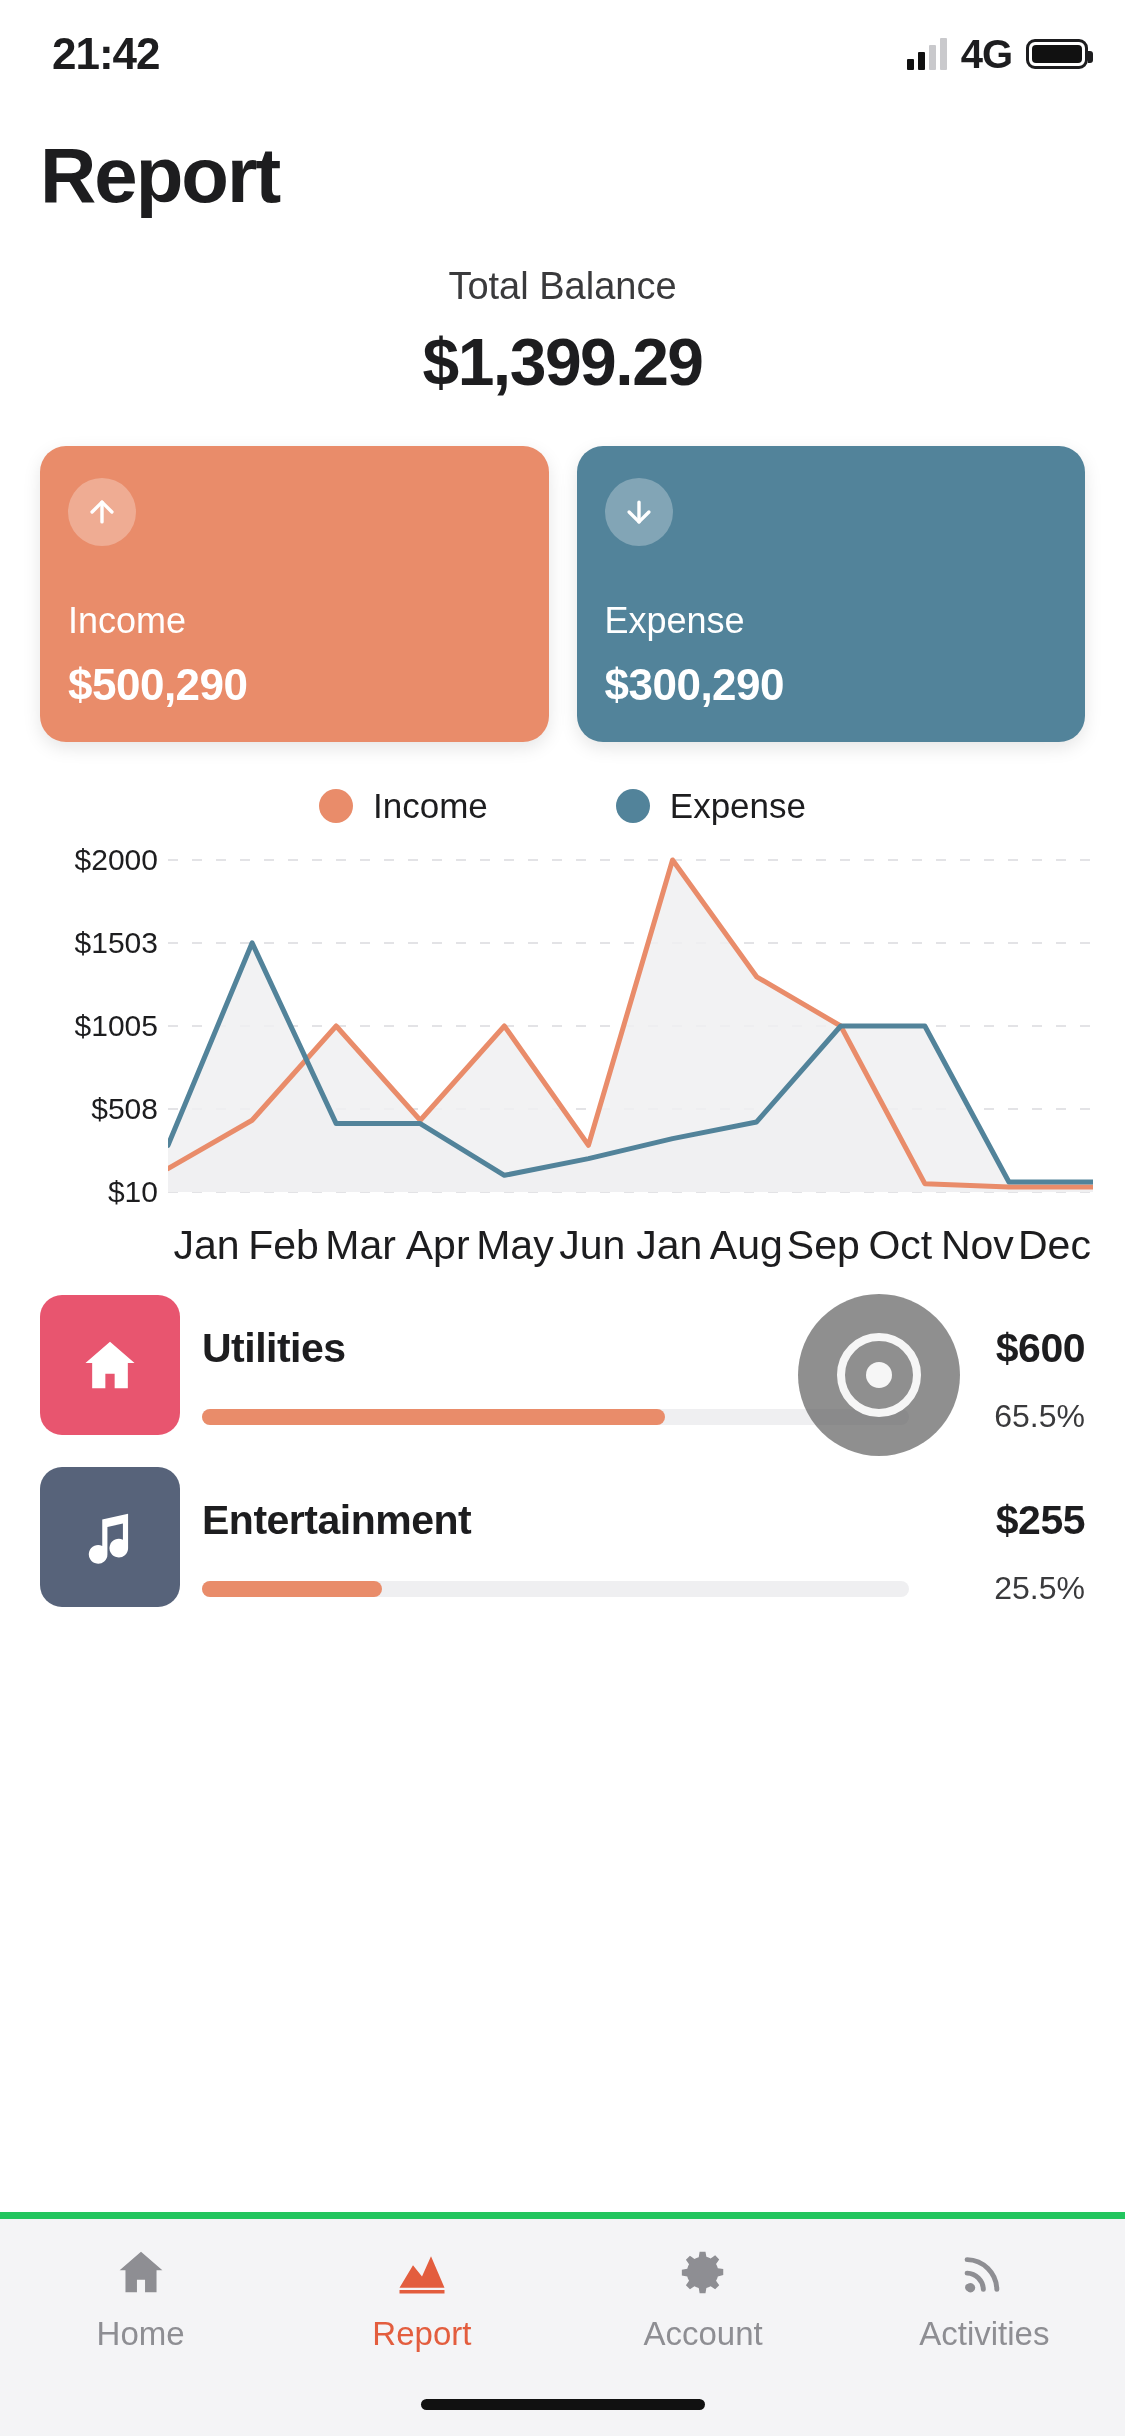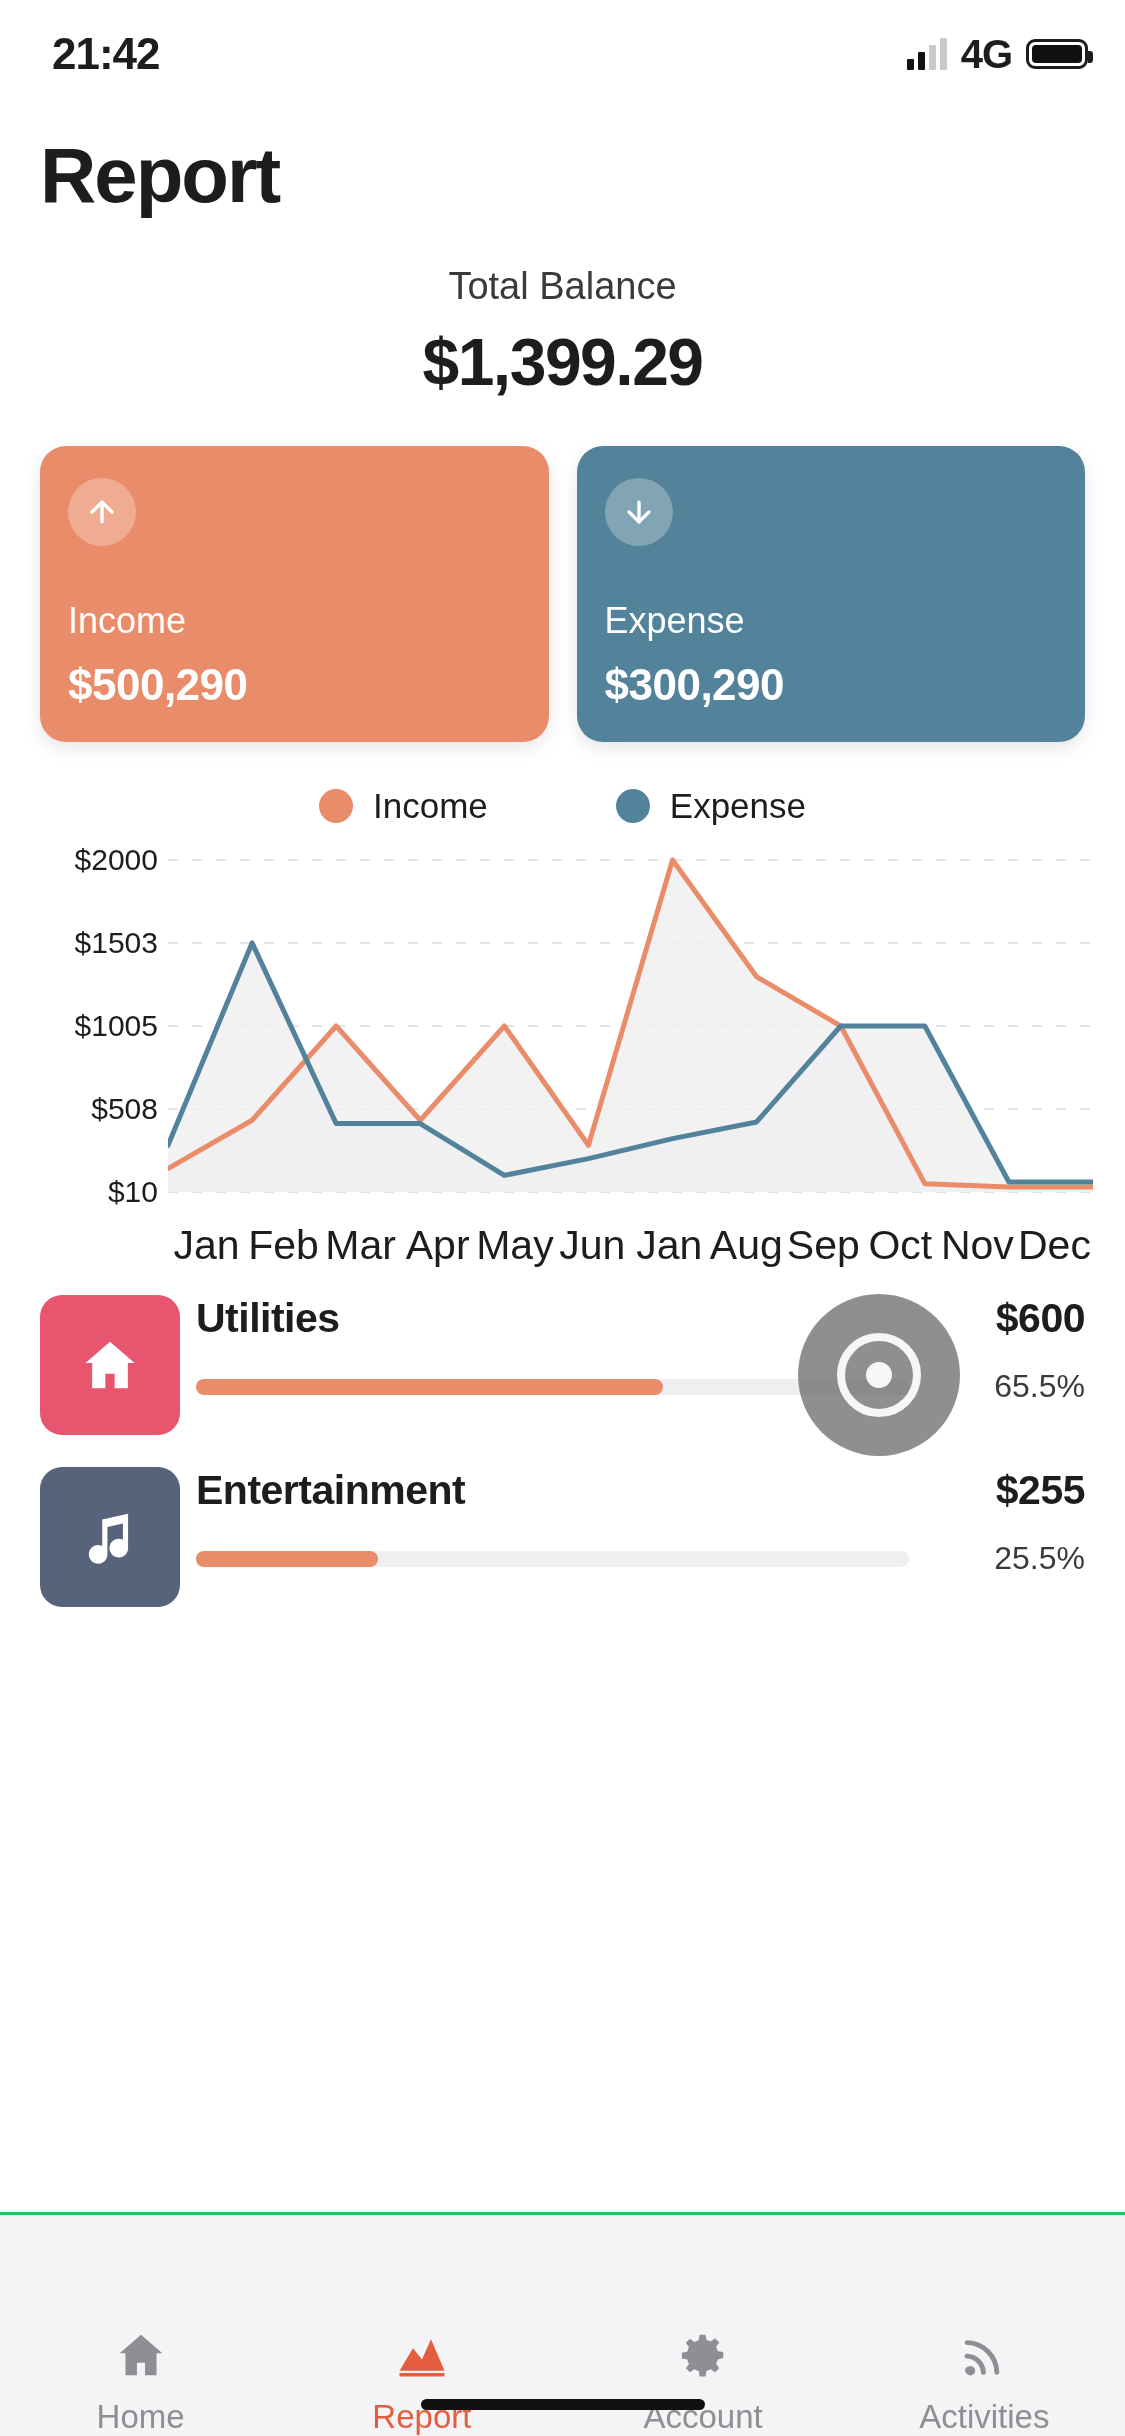--- a/index.html
+++ b/index.html
@@ -63,21 +63,21 @@
   .y-axis { width:148px; position:relative; height:348px; }
   .y-tick { position:absolute; right:10px; font-size:30px; color:#1d1d1f;
     transform:translateY(-50%); white-space:nowrap; }
   .plot { flex:1; position:relative; height:348px; }
   .plot svg { display:block; width:100%; height:100%; }
   .x-axis { display:flex; margin-left:148px; margin-top:22px; }
   .x-tick { flex:1; text-align:center; font-size:41px; color:#1d1d1f; }
 
   
   .cat-list { padding:26px 40px 0 40px; }
-  .cat-row { display:flex; align-items:flex-start; gap:16px; margin-bottom:32px; }
+  .cat-row { display:flex; align-items:flex-end; gap:22px; margin-bottom:32px; }
   .cat-icon { width:140px; height:140px; border-radius:22px; flex:0 0 140px;
     display:flex; align-items:center; justify-content:center; }
   .cat-icon svg { width:62px; height:62px; }
   .cat-body { flex:1; }
   .cat-top { display:flex; justify-content:space-between; align-items:baseline; }
   .cat-name { font-size:41px; font-weight:800; letter-spacing:-.5px; }
   .cat-amount { font-size:41px; font-weight:800; letter-spacing:-.5px; }
   .cat-bottom { display:flex; align-items:center; gap:26px; margin-top:26px; }
   .bar-track { flex:1; height:16px; border-radius:8px; background:#efeff1; }
   .bar-fill { height:100%; border-radius:8px; background:#E98C6A; }
@@ -88,22 +88,22 @@
     border-radius:50%; background:rgba(90,90,90,.68);
     display:flex; align-items:center; justify-content:center; }
   .fab-ring { width:84px; height:84px; border-radius:50%;
     border:8px solid rgba(255,255,255,.92);
     display:flex; align-items:center; justify-content:center; }
   .fab-dot { width:26px; height:26px; border-radius:50%;
     background:rgba(255,255,255,.92); }
 
   
   .tabbar { position:absolute; left:0; bottom:0; width:1125px; height:224px;
-    background:#f4f4f6; border-top:3px solid #22c55e;
-    display:flex; align-items:flex-end; padding-top:26px; }
+    background:#f4f4f6; border-top:7px solid #22c55e;
+    display:flex; align-items:flex-start; padding-top:26px; }
   .tab { flex:1; display:flex; flex-direction:column; align-items:center; gap:12px; }
   .tab svg { width:54px; height:54px; }
   .tab-label { font-size:33px; color:#8e8e93; }
   .tab.active .tab-label { color:#E35D3E; }
   .home-indicator { position:absolute; left:50%; bottom:26px;
     transform:translateX(-50%); width:284px; height:11px; border-radius:6px;
     background:#111; }
 </style>
 </head>
 <body>

